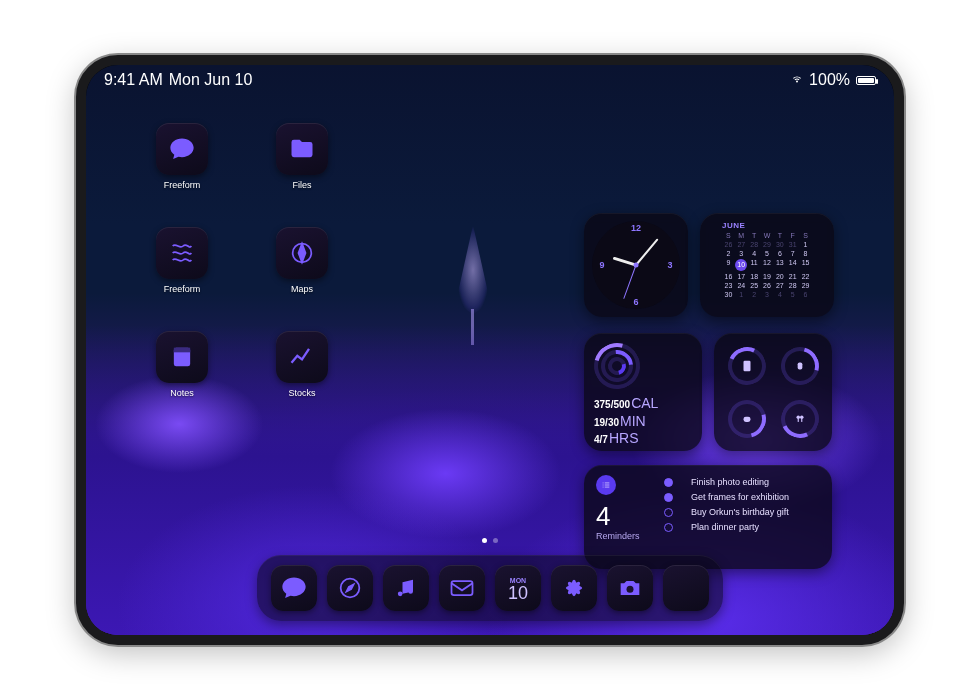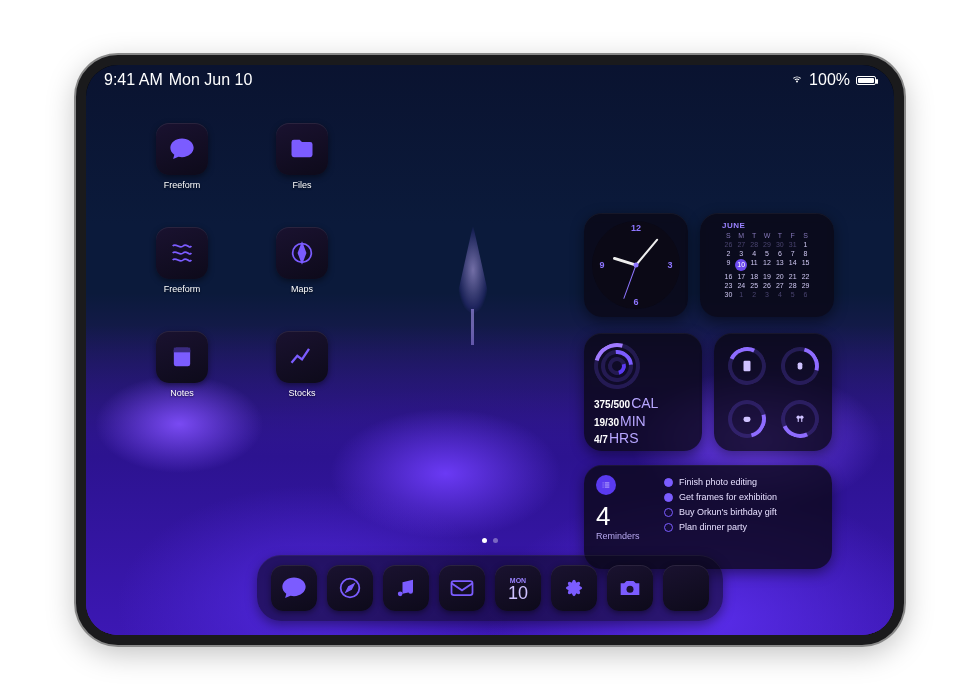--- a/index.html
+++ b/index.html
@@ -109,21 +109,21 @@
   .bcell{ display:flex; align-items:center; justify-content:center;}
   .bring{ width:38px;height:38px;border-radius:50%; border:4px solid rgba(120,90,255,0.22); border-top-color:#8e6cff; position:relative; display:flex;align-items:center;justify-content:center;}
   .bring svg{ width:14px;height:14px; color:#cfc2ff;}
 
   .reminders-widget { top:400px; left:498px; width:248px; height:104px; padding:10px 12px; display:flex; gap:12px;}
   .rem-left{ display:flex; flex-direction:column; align-items:flex-start; justify-content:flex-start; min-width:56px;}
   .rem-icon{ width:20px;height:20px;border-radius:50%;background:#5a3af0;display:flex;align-items:center;justify-content:center;}
   .rem-count{ font-size:26px; font-weight:300; color:#fff; margin-top:8px; line-height:1;}
   .rem-title{ font-size:9px; color:#b7a9ee; margin-top:2px;}
   .rem-list{ display:flex; flex-direction:column; gap:5px; font-size:9px; color:#e7e0ff; padding-top:2px;}
-  .rem-item{ display:flex; align-items:center; gap:6px;}
+  .rem-item{ display:flex; align-items:center; gap:18px;}
   .rem-dot{ width:9px;height:9px;border-radius:50%;border:1.5px solid #7b5cff;}
   .rem-dot.filled{ background:#7b5cff;}
 
   
   .dock {
     position:absolute; bottom:14px; left:50%; transform:translateX(-50%);
     display:flex; gap:10px; padding:10px 14px;
     background: rgba(10,8,22,0.55); border-radius:24px;
     box-shadow: inset 0 1px 0 rgba(255,255,255,0.06), 0 4px 12px rgba(0,0,0,0.4);
   }

